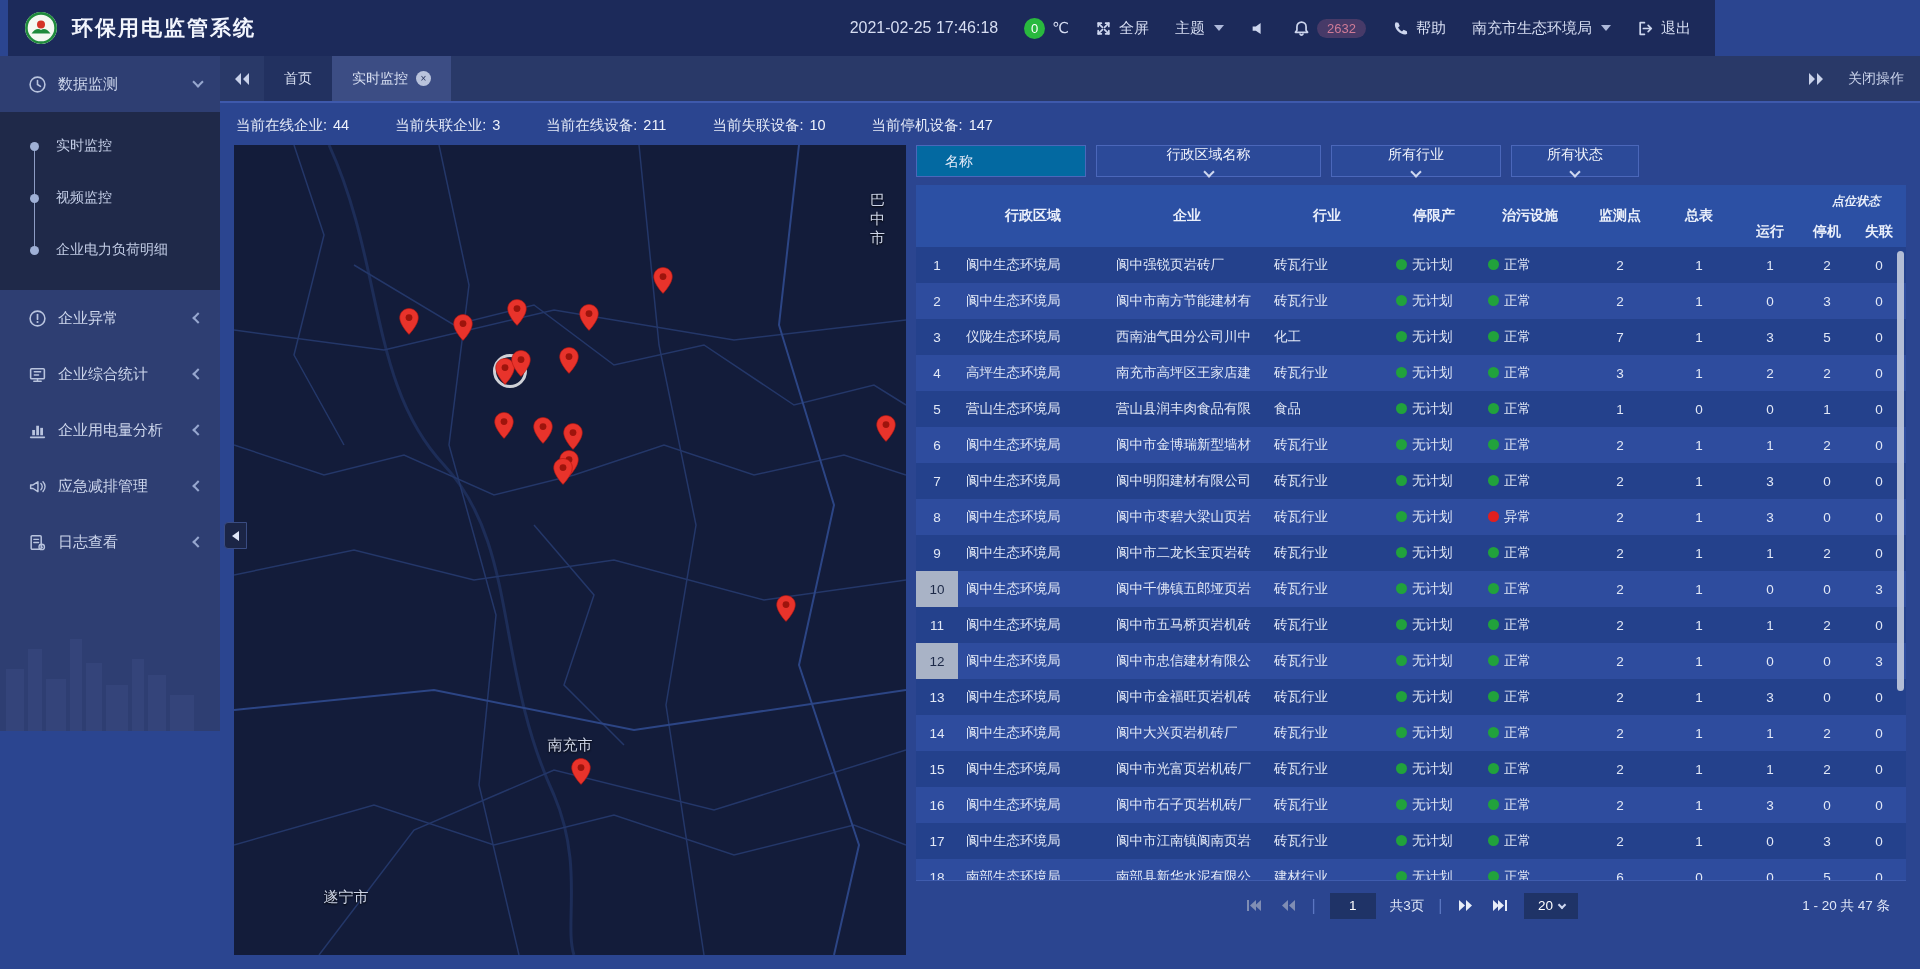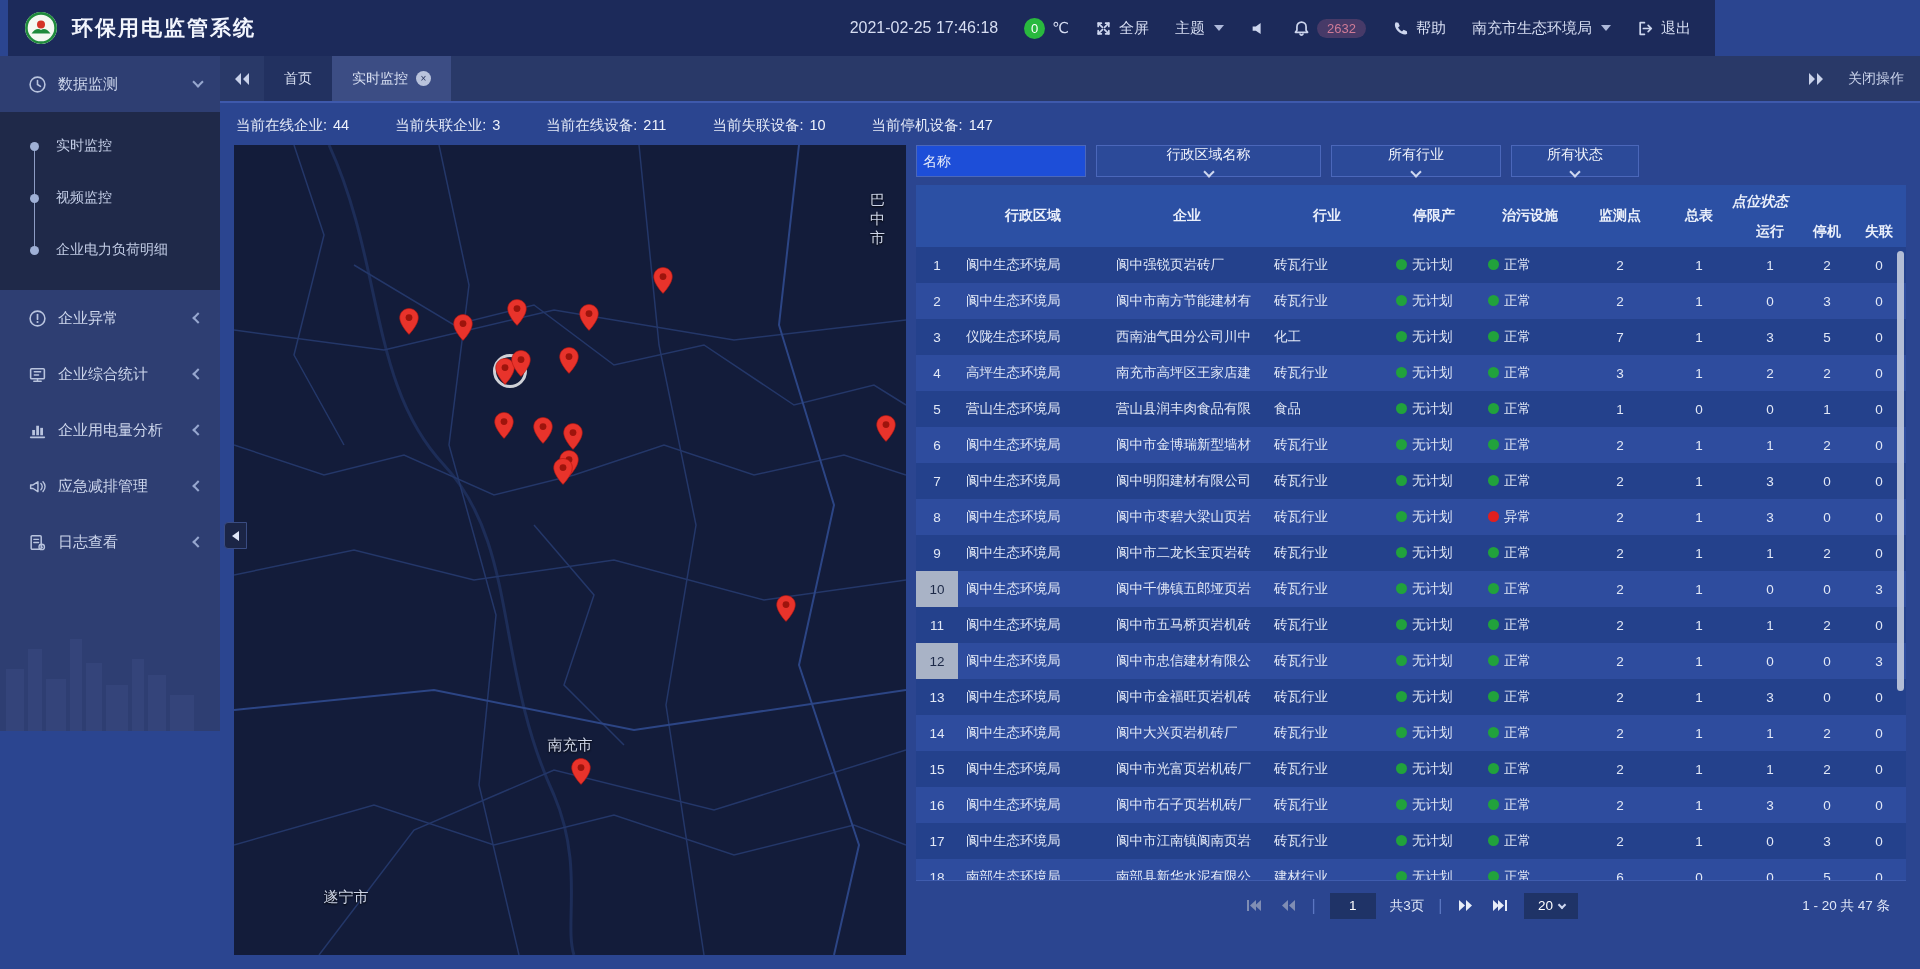--- a/index.html
+++ b/index.html
@@ -73,35 +73,35 @@
     border:1px solid #3a4c82; border-radius:4px 0 0 4px; display:flex; align-items:center; justify-content:center;
     color:#dfe6f6; z-index:15; cursor:pointer; }
   .map-collapse .tri { width:0; height:0; border-top:5px solid transparent; border-bottom:5px solid transparent;
     border-right:7px solid #dfe6f6; }
 
   
   .rightpanel { position:absolute; left:916px; top:145px; width:990px; height:785px; }
   .filters { display:flex; gap:10px; height:32px; }
   .f-box { background:#2c4a99; border:1px solid #4b67ba; height:32px; display:flex; align-items:center;
     padding:0 12px; font-size:14px; color:#f0f3fb; cursor:pointer; }
-  .f-input { width:170px; background:#1d4ed8; border:1px solid #4b67ba; color:#fff; font-size:14px; padding:0 6px;
+  .f-input { width:170px; background:#0369a1; border:1px solid #4b67ba; color:#fff; font-size:14px; padding:0 28px;
     font-family:inherit; }
   .f-input::placeholder { color:#e6ebf8; opacity:1; }
   .f-select { justify-content:space-between;flex-direction:column; }
   .f-w1{width:225px}.f-w2{width:170px}.f-w3{width:128px}
   .sel-caret { width:8px; height:8px; border-left:2px solid #cfd8f0; border-bottom:2px solid #cfd8f0;
     transform:rotate(-45deg); margin-top:-3px; }
 
   .tablewrap { position:absolute; left:0; top:40px; width:990px; height:745px; }
   .gridcols { display:grid; grid-template-columns:42px 150px 158px 122px 92px 100px 80px 78px 64px 50px 54px; }
   .thead { height:62px; background:#2c50a4; font-size:14px; color:#eaeffa; font-weight:bold; position:relative; }
   .th { display:flex; align-items:center; }
   .th.ctr { justify-content:center; }
   .th.sub { align-self:end; height:30px; justify-content:center; }
-  .group-head { position:absolute; right:6px; top:8px; width:168px; text-align:left; font-style:italic; font-size:14px; }
+  .group-head { position:absolute; right:26px; top:8px; width:168px; text-align:right; font-style:italic; font-size:12px; }
   .tbody { height:633px; overflow:hidden; position:relative; }
   .tr { height:36px; align-items:center; font-size:13.5px; color:#e2e8f6; cursor:pointer; }
   .tr:nth-child(odd) { background:#24418c; }
   .tr:nth-child(even) { background:#2e4c9e; }
   .td { overflow:hidden; white-space:nowrap; }
   .td.left { padding-left:8px; }
   .td.idx { height:36px; display:flex; align-items:center; justify-content:center; }
   .td.idx.sel { background:#a9b3c6; color:#1c2947; }
   .td.num { text-align:center; }
   .dot { width:11px; height:11px; border-radius:50%; display:inline-block; margin-right:5px; vertical-align:-1px; }

